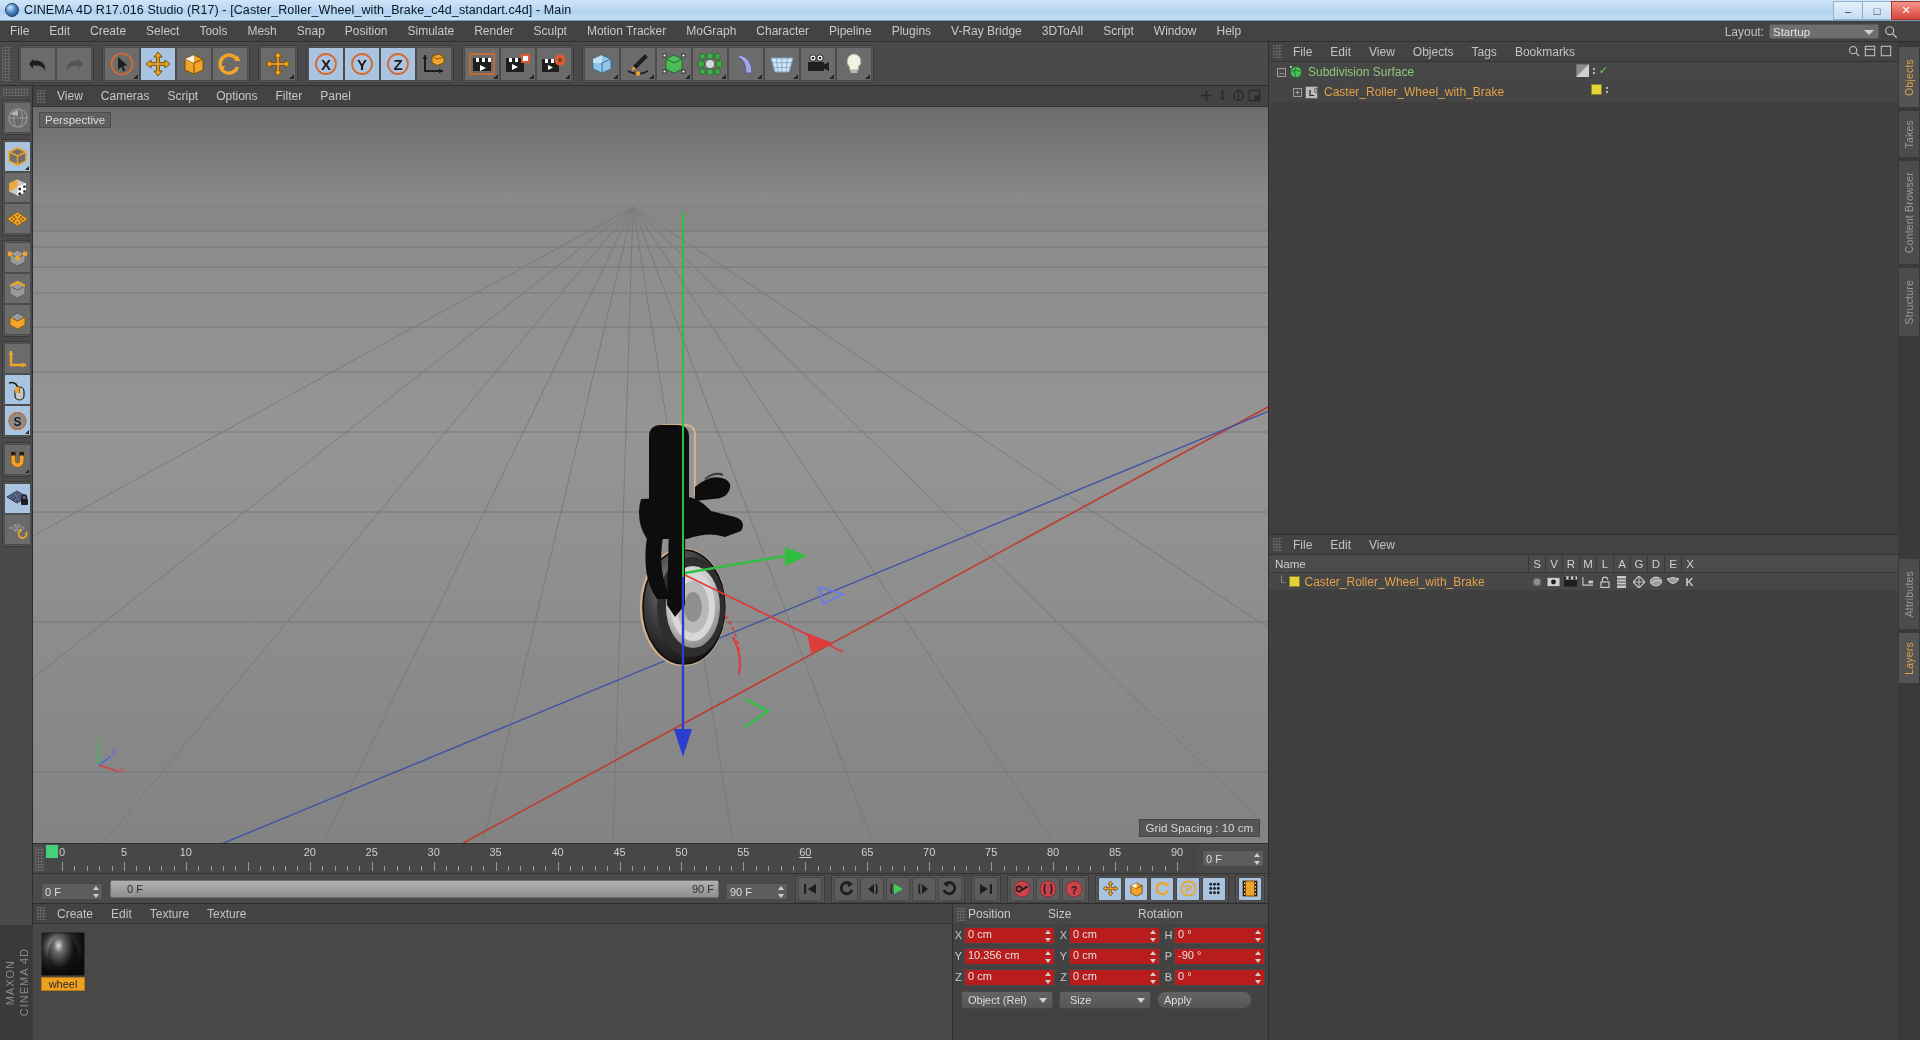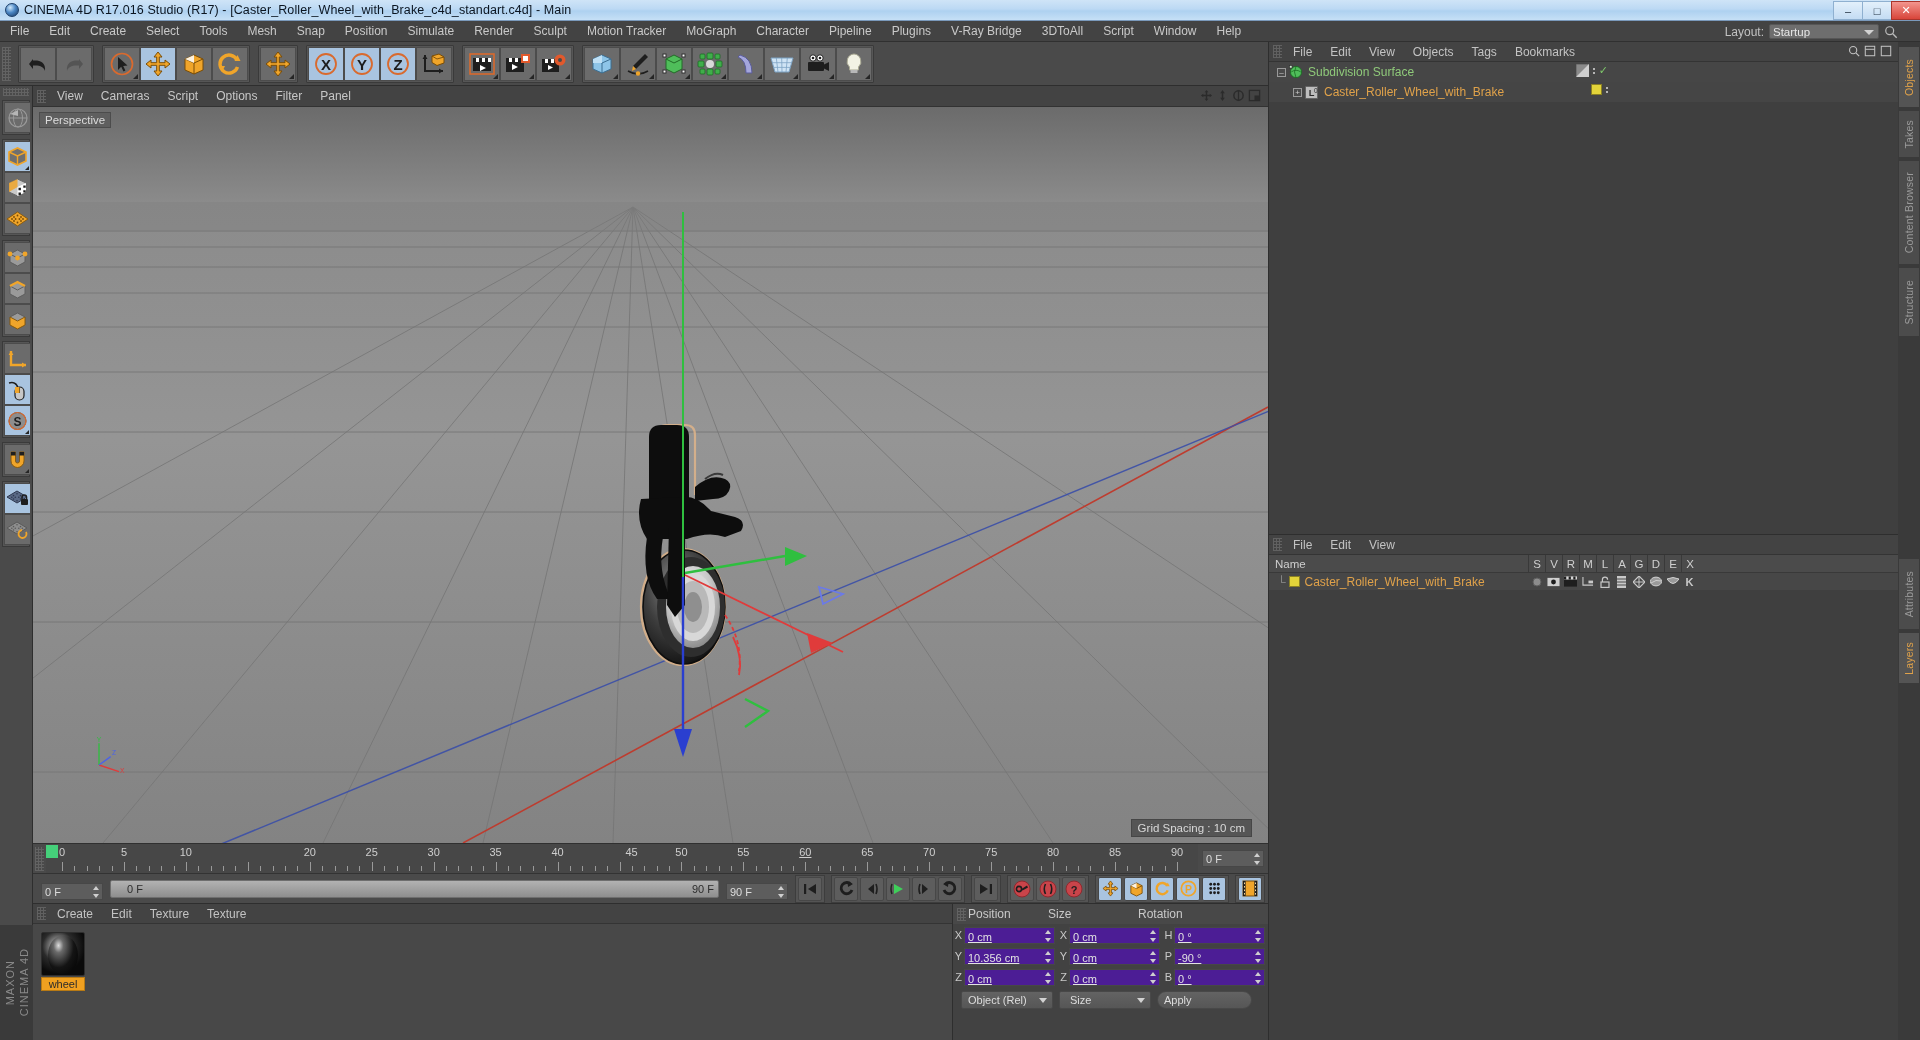--- a/index.html
+++ b/index.html
@@ -112,21 +112,21 @@
     background-image:
       repeating-linear-gradient(0deg,#6e6e6e 0 1px,transparent 1px 3px),
       repeating-linear-gradient(90deg,#6e6e6e 0 1px,transparent 1px 3px);
     opacity:.7;}
   .viewicons{ position:absolute; right:7px; top:3px; display:flex; gap:3px; align-items:center;}
 
   .canvas{ position:absolute; left:0; top:21px; width:1235px; height:736px; overflow:hidden;
     background:linear-gradient(to bottom,#6a6a6a 0%,#878787 22%,#949494 45%,#868686 100%);}
   .persplabel{ position:absolute; left:6px; top:5px; background:#5f5f5f; color:#dcdcdc;
     font-size:11.5px; padding:1px 5px; border:1px solid #4c4c4c; z-index:6;}
-  .gridspacing{ position:absolute; right:16px; bottom:6px; background:#555; color:#d8d8d8;
+  .gridspacing{ position:absolute; right:8px; bottom:6px; background:#555; color:#d8d8d8;
     font-size:11.5px; padding:2px 6px; border:1px solid #464646; z-index:6;}
   .axisgizmo{ position:absolute; left:56px; bottom:68px; width:40px;height:40px; z-index:6;}
 
   
   .timeline{ position:absolute; left:33px; top:843px; width:1235px; height:30px; background:#4a4a4a;
     border-top:1px solid #303030; display:flex;}
   .tlgrip{ width:9px;height:24px;margin:3px 2px 0 2px;
     background-image:
       repeating-linear-gradient(0deg,#6e6e6e 0 1px,transparent 1px 3px),
       repeating-linear-gradient(90deg,#6e6e6e 0 1px,transparent 1px 3px);
@@ -171,22 +171,22 @@
   .matname{ width:44px; text-align:center; background:#f0a020; color:#2b2b2b; font-size:11px;
     border:1px solid #b87a14; margin-top:1px;}
 
   
   .coord{ position:absolute; left:953px; top:903px; width:315px; height:137px; background:#424242;
     border-top:1px solid #2e2e2e;}
   .coordhead{ height:20px; display:flex; align-items:center; background:#484848; font-size:12px; color:#c9c9c9;}
   .coordhead .h{ text-align:left;}
   .crow{ display:flex; align-items:center; height:20px; margin-top:1px; }
   .axl{ width:11px; text-align:center; font-size:11px; color:#c9c9c9;}
-  .cfield{ flex:1; height:17px; background:#4c1d95; border:1px solid #474747; position:relative;
-    display:flex;align-items:flex-end; padding:0 3px; font-size:11px;color:#e2e2e2; margin-right:3px;text-decoration:underline;}
+  .cfield{ flex:1; height:17px; background:#b91c1c; border:1px solid #474747; position:relative;
+    display:flex;align-items:flex-start; padding:0 3px; font-size:11px;color:#e2e2e2; margin-right:3px;}
   .crowbtns{ display:flex; gap:6px; padding:4px 4px 0 8px; }
   .cbtn{ height:18px; background:linear-gradient(to bottom,#636363,#565656); border:1px solid #484848;
     border-radius:2px; display:flex;align-items:center;justify-content:flex-start; font-size:11px;color:#ddd;
     position:relative; padding:0 6px;}
   .cbtn .caret{ position:absolute; right:5px;top:6px;
     border-left:4px solid transparent;border-right:4px solid transparent;border-top:5px solid #d2d2d2;}
 
   
   .objmgr{ position:absolute; left:1268px; top:42px; width:630px; height:493px;
     background:#3f3f3f; border-left:1px solid #2e2e2e; border-bottom:1px solid #2e2e2e;}
@@ -865,21 +865,21 @@
         <div class="tick" style="left: 1131px; height: 9px;"></div>
         <div class="lab" style="left: 16px;">0</div>
         <div class="lab" style="left: 77.9444px;">5</div>
         <div class="lab" style="left: 139.889px;">10</div>
         <div class="lab" style="left: 201.833px; margin-top: 26px;">15</div>
         <div class="lab" style="left: 263.778px;">20</div>
         <div class="lab" style="left: 325.722px;">25</div>
         <div class="lab" style="left: 387.667px;">30</div>
         <div class="lab" style="left: 449.611px;">35</div>
         <div class="lab" style="left: 511.556px;">40</div>
-        <div class="lab" style="left: 573.5px; margin-left: 12px;">45</div>
+        <div class="lab" style="left: 573.5px;">45</div>
         <div class="lab" style="left: 635.444px;">50</div>
         <div class="lab" style="left: 697.389px;">55</div>
         <div class="lab" style="left: 759.333px; text-decoration: underline;">60</div>
         <div class="lab" style="left: 821.278px;">65</div>
         <div class="lab" style="left: 883.222px;">70</div>
         <div class="lab" style="left: 945.167px;">75</div>
         <div class="lab" style="left: 1007.11px;">80</div>
         <div class="lab" style="left: 1069.06px;">85</div>
         <div class="lab" style="left: 1131px;">90</div>
       </div>

